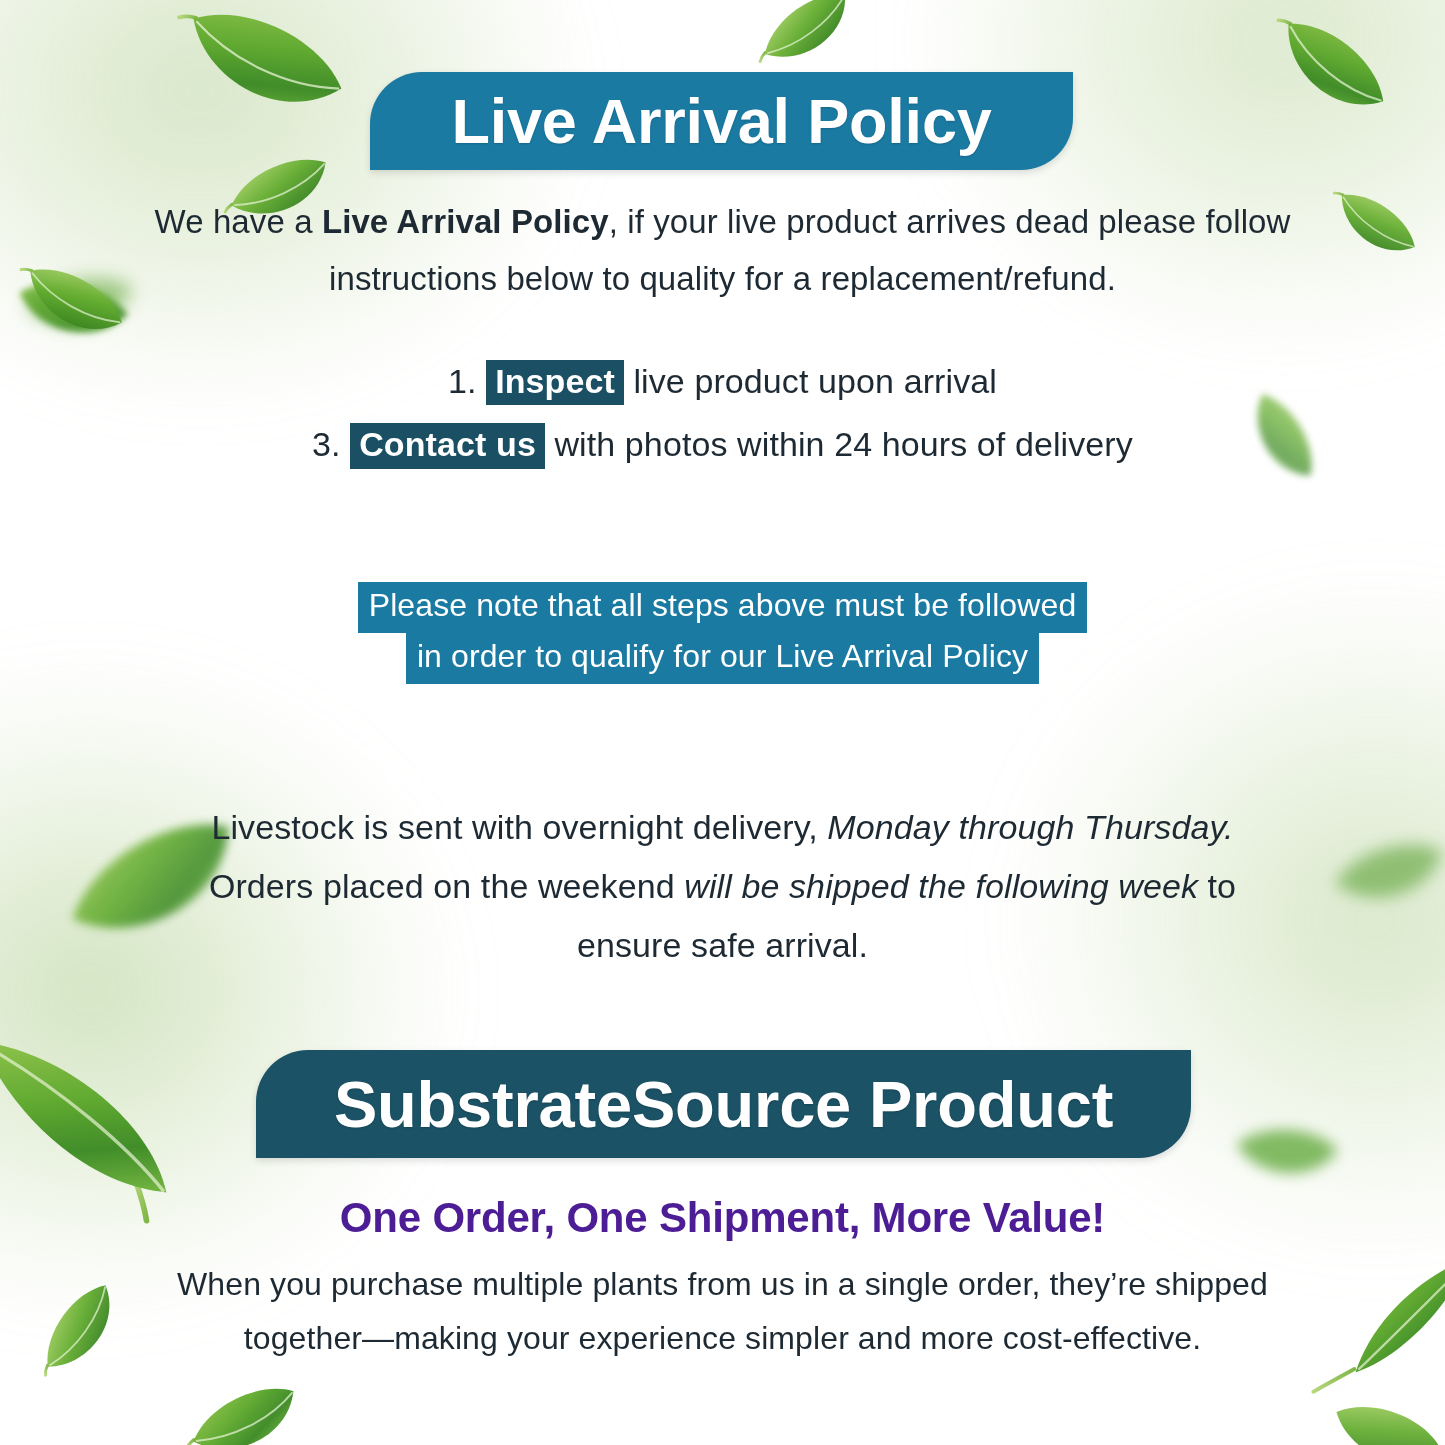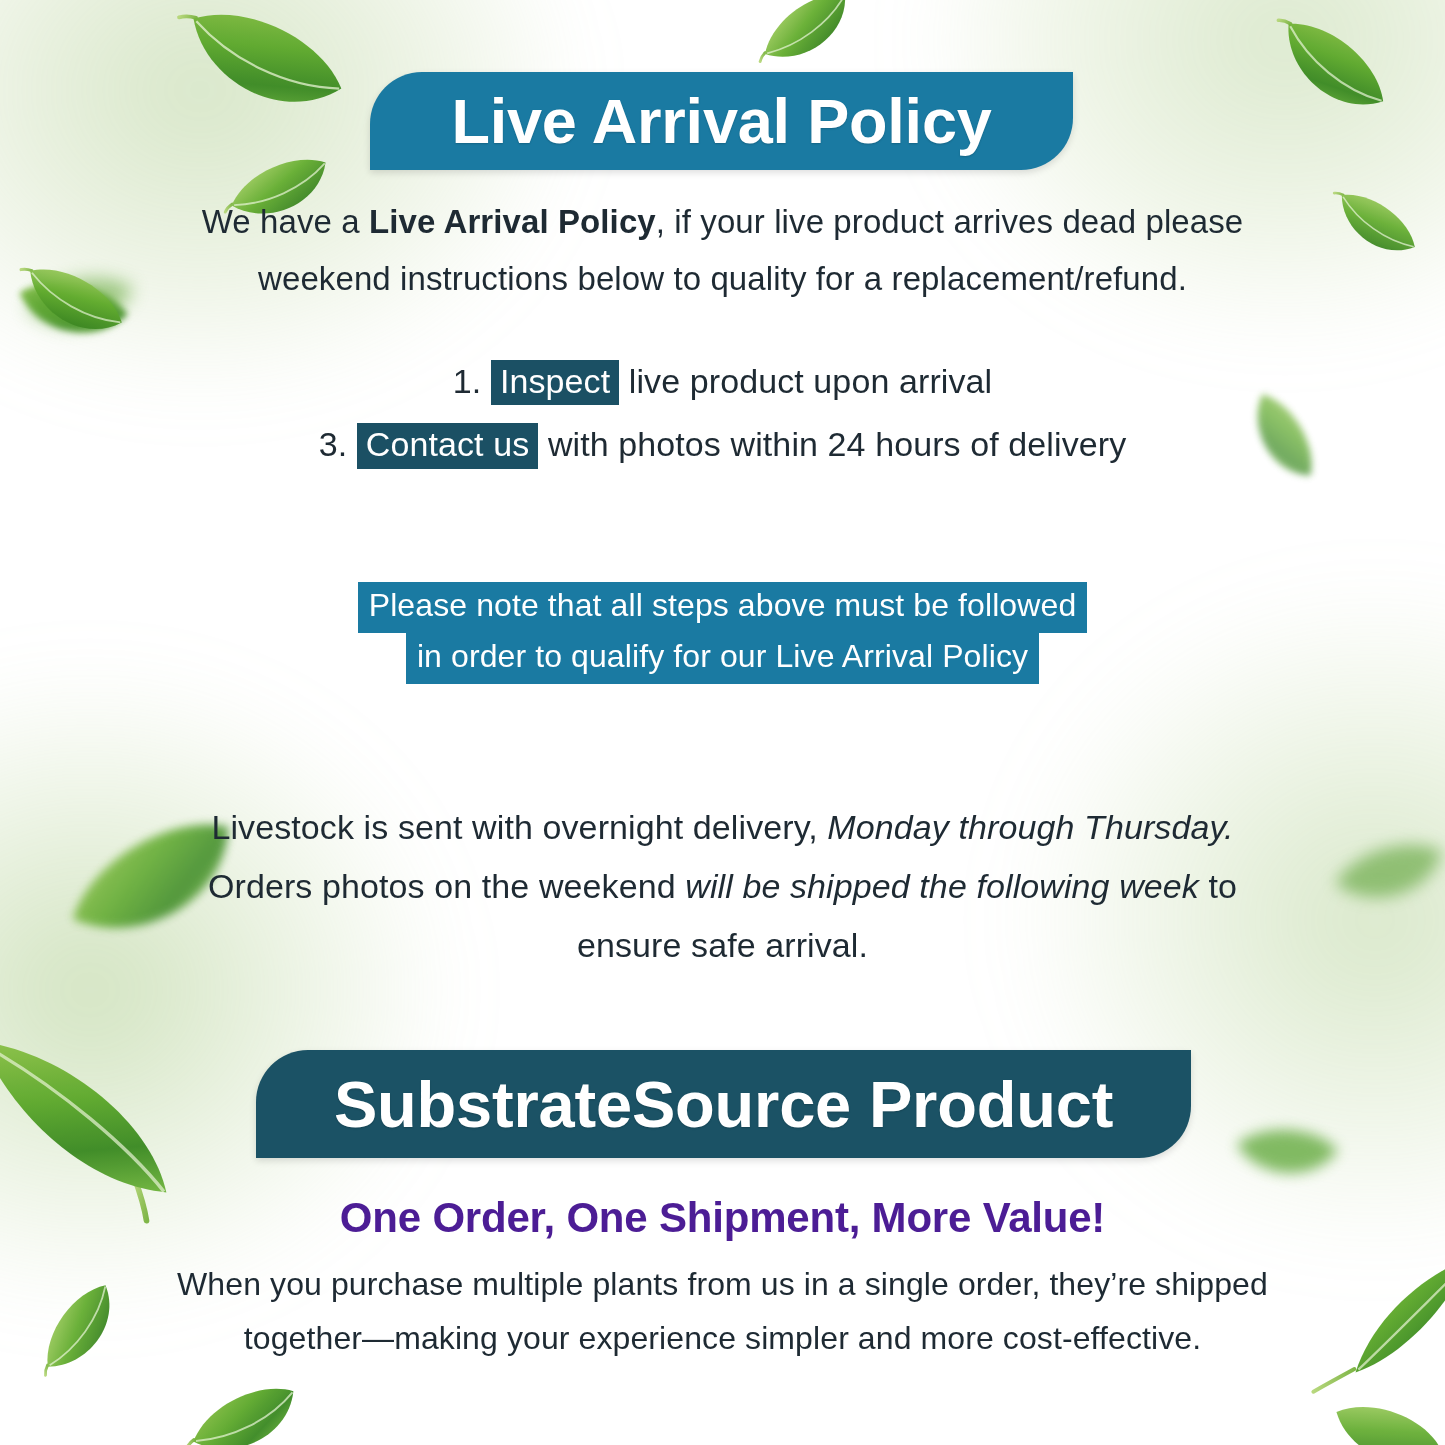--- a/index.html
+++ b/index.html
@@ -126,21 +126,21 @@
   .step-line {
     color: #1e2a33;
     font-size: 34px;
     line-height: 1.86;
     letter-spacing: 0.1px;
     white-space: nowrap;
   }
   .chip {
     background: #1b5064;
     color: #ffffff;
-    font-weight: normal;
+    font-weight: bold;
     padding: 2px 9px 4px 9px;
     display: inline-block;
     line-height: 1.16;
   }
   .step-num { display: inline-block; }
 
   
   #note-block {
     position: absolute;
     left: 150px; top: 582px;
@@ -329,21 +329,21 @@
     </svg>
   </div>
 
   <div class="content">
 
     <div class="banner" id="banner-live">
       <div class="banner-title">Live Arrival Policy</div>
     </div>
 
     <div class="para" id="intro-para">
-      <span>We have a </span><b>Live Arrival Policy</b><span>, if your live product arrives dead please weekend instructions below to quality for a replacement/refund.</span>
+      <span>We have a </span><b>Live Arrival Policy</b><span>, if your live product arrives dead please follow instructions below to quality for a replacement/refund.</span>
     </div>
 
     <div id="steps">
 
       <div class="step-line">
         <span class="step-num">1.</span>
         <span class="chip">Inspect</span>
         <span>live product upon arrival</span>
       </div>
 
@@ -360,21 +360,21 @@
       <div class="note-line">
         <span class="note-hl">Please note that all steps above must be followed</span>
       </div>
       <div class="note-line">
         <span class="note-hl">in order to qualify for our Live Arrival Policy</span>
       </div>
     </div>
 
     <div class="para" id="shipping-para">
       <span>Livestock is sent with overnight delivery, </span><i>Monday through Thursday.</i>
-      <span>Orders photos on the weekend </span><i>will be shipped the following week</i>
+      <span>Orders placed on the weekend </span><i>will be shipped the following week</i>
       <span>to ensure safe arrival.</span>
     </div>
 
     <div class="banner" id="banner-substrate">
       <div class="banner-title">SubstrateSource Product</div>
     </div>
 
     <div id="value-heading">One Order, One Shipment, More Value!</div>
 
     <div class="para" id="value-para">When you purchase multiple plants from us in a single order, they’re shipped together—making your experience simpler and more cost-effective.</div>

